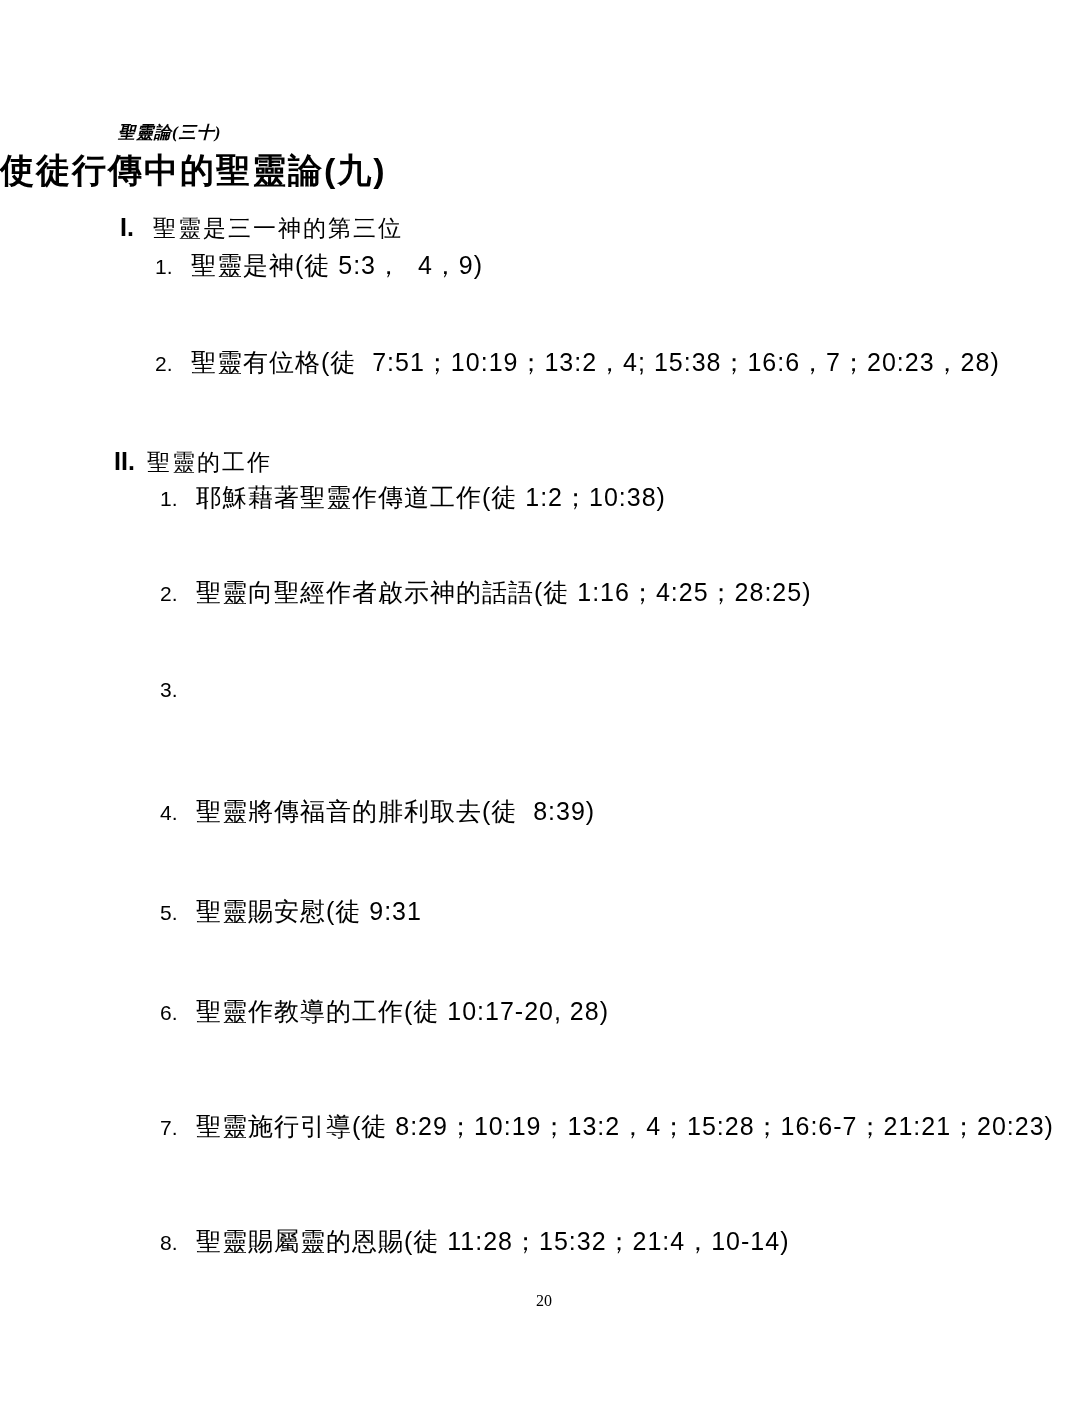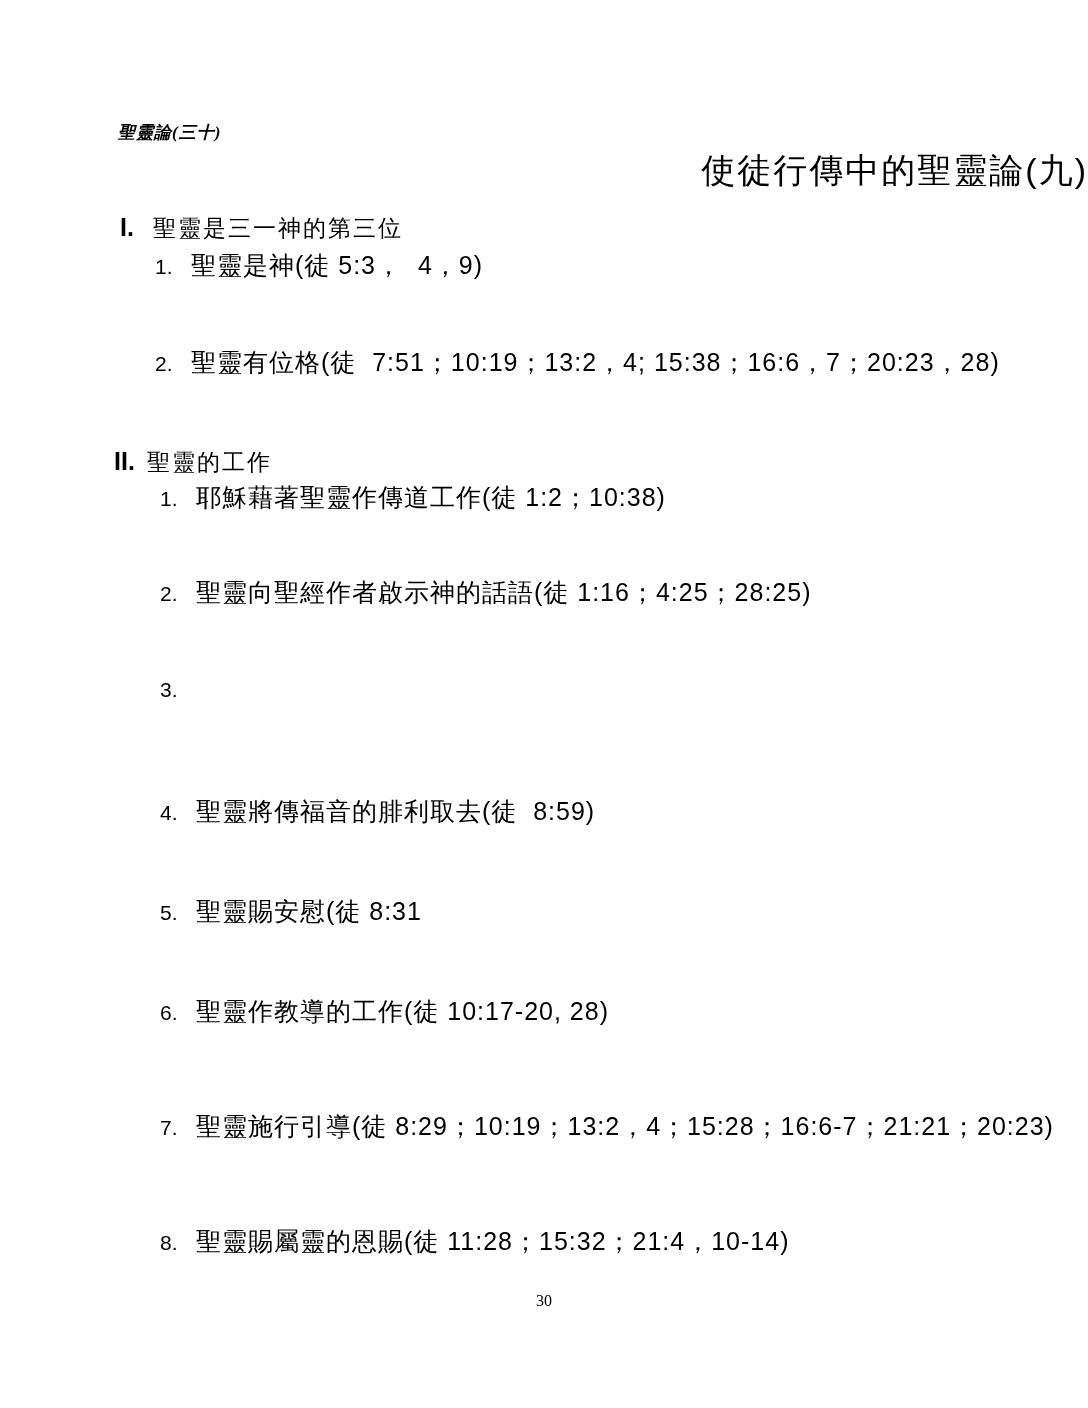--- a/index.html
+++ b/index.html
@@ -25,23 +25,23 @@
     font-style: italic;
     font-weight: bold;
     letter-spacing: 1px;
     font-family: "Liberation Serif", serif;
   }
   .doc-title {
     position: absolute;
     left: 0;
     right: 0;
     top: 148px;
-    text-align: right;
+    text-align: left;
     font-size: 34px;
-    font-weight: 400;
+    font-weight: 700;
     letter-spacing: 2px;
     white-space: pre-wrap;
   }
   .sec-row {
     position: absolute;
     display: flex;
     align-items: baseline;
   }
   .sec-numeral {
     font-family: "Liberation Sans", sans-serif;
@@ -131,38 +131,38 @@
     <span class="item-num">2.</span>
     <span class="item-text">聖靈向聖經作者啟示神的話語(徒 1:16；4:25；28:25)</span>
   </div>
 
   <div class="item-row" id="sec2-i3">
     <span class="item-num">3.</span>
   </div>
 
   <div class="item-row" id="sec2-i4">
     <span class="item-num">4.</span>
-    <span class="item-text">聖靈將傳福音的腓利取去(徒  8:59)</span>
+    <span class="item-text">聖靈將傳福音的腓利取去(徒  8:39)</span>
   </div>
 
   <div class="item-row" id="sec2-i5">
     <span class="item-num">5.</span>
-    <span class="item-text">聖靈賜安慰(徒 8:31</span>
+    <span class="item-text">聖靈賜安慰(徒 9:31</span>
   </div>
 
   <div class="item-row" id="sec2-i6">
     <span class="item-num">6.</span>
     <span class="item-text">聖靈作教導的工作(徒 10:17-20, 28)</span>
   </div>
 
   <div class="item-row" id="sec2-i7">
     <span class="item-num">7.</span>
     <span class="item-text">聖靈施行引導(徒 8:29；10:19；13:2，4；15:28；16:6-7；21:21；20:23)</span>
   </div>
 
   <div class="item-row" id="sec2-i8">
     <span class="item-num">8.</span>
     <span class="item-text">聖靈賜屬靈的恩賜(徒 11:28；15:32；21:4，10-14)</span>
   </div>
 
-  <div class="page-number">30</div>
+  <div class="page-number">20</div>
 
 </div>
 
 </body></html>

